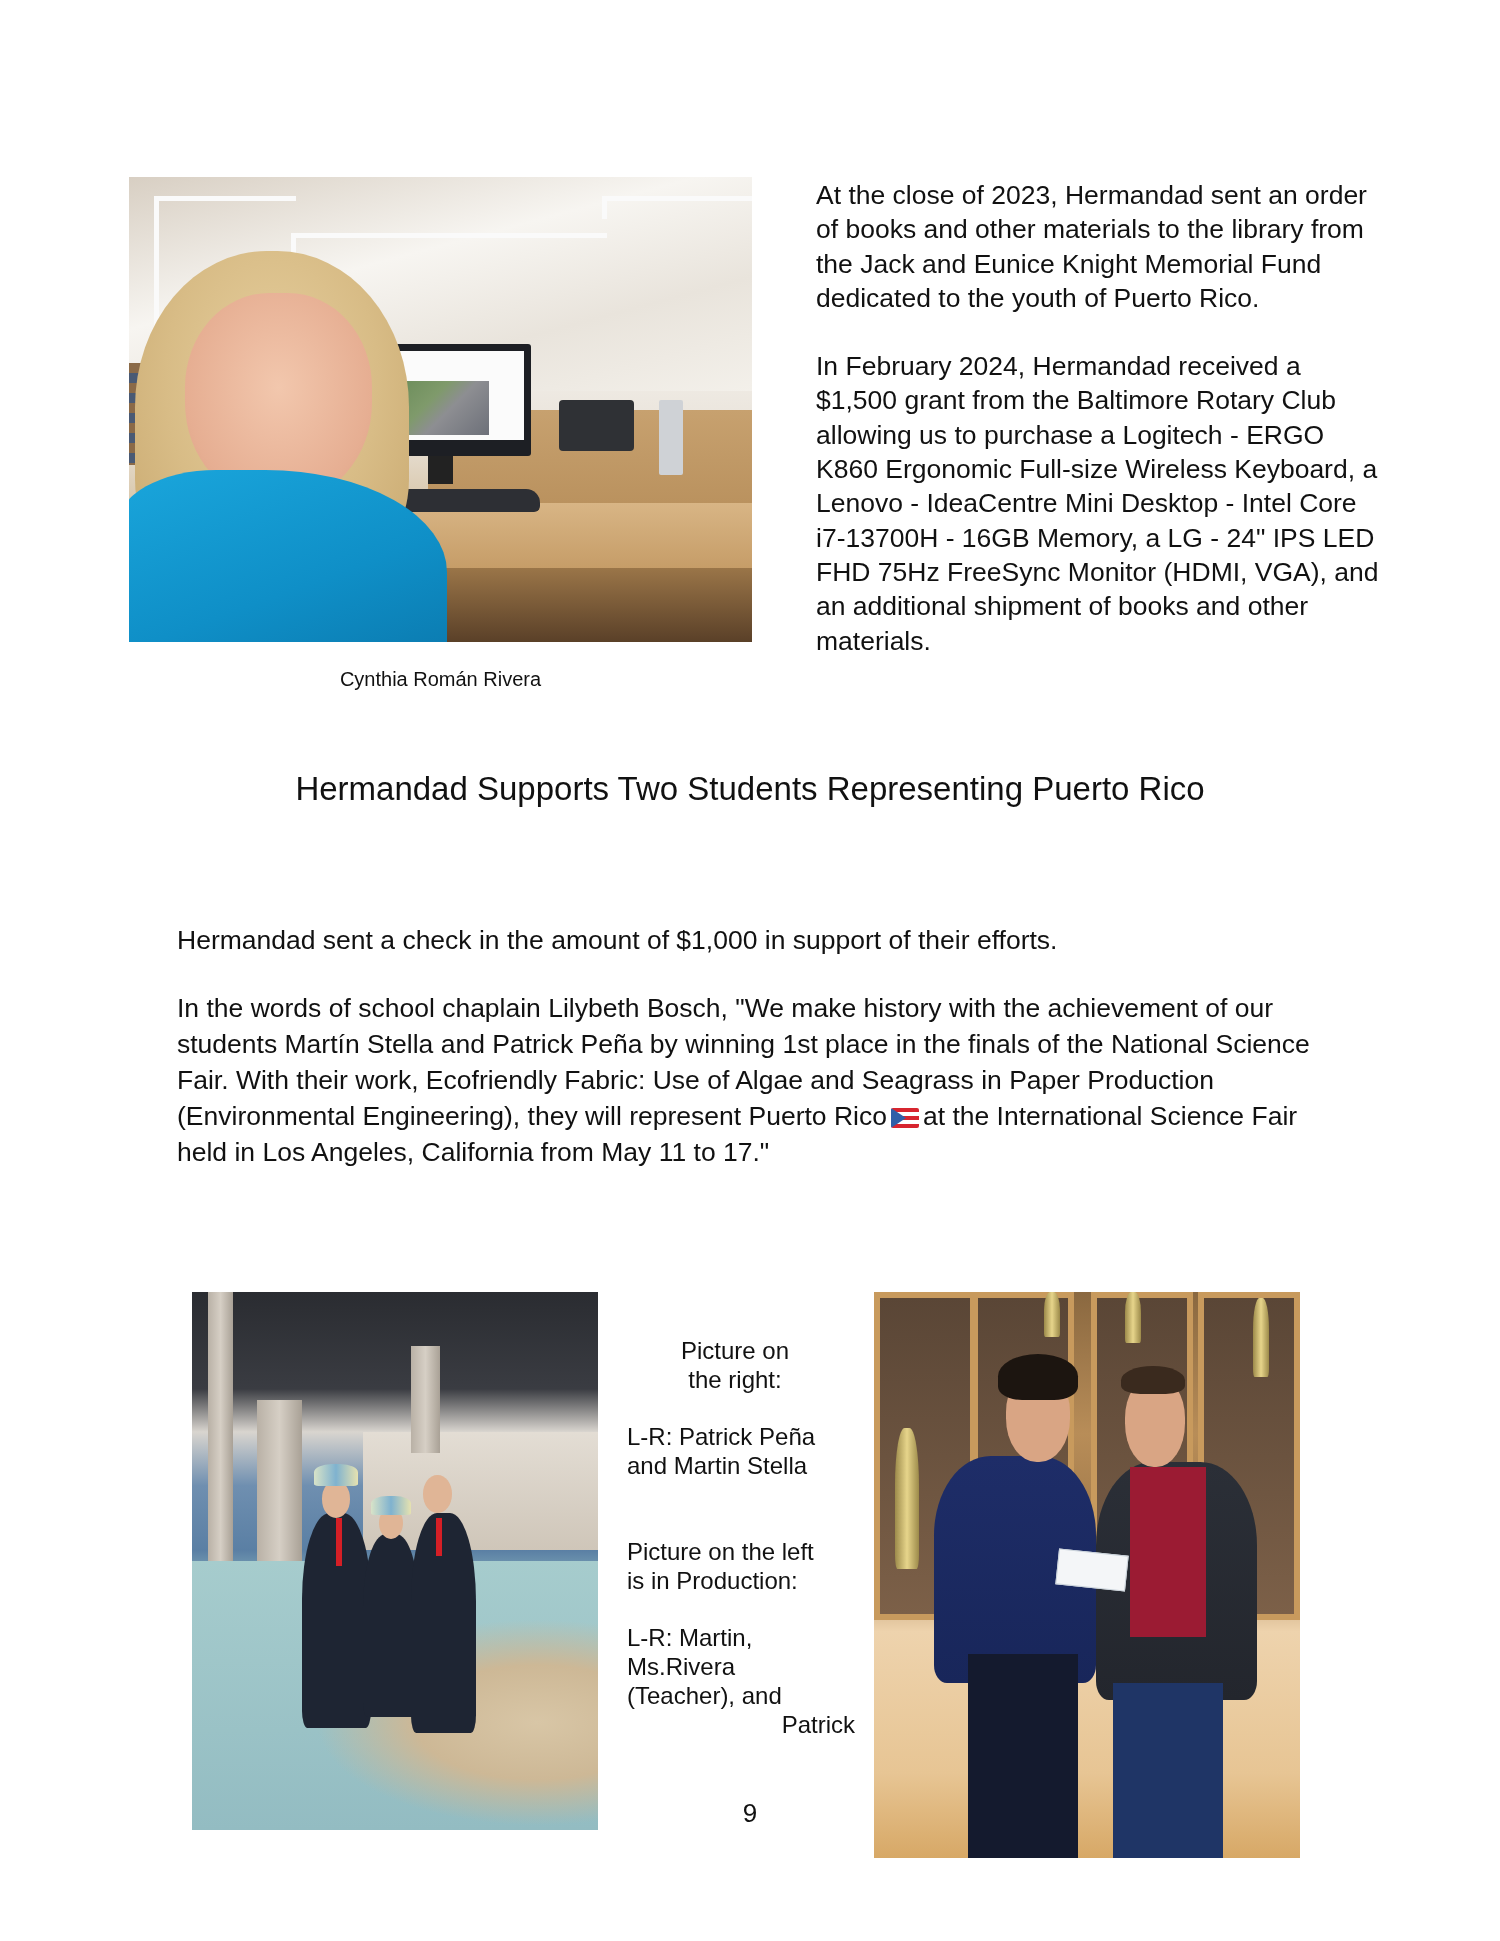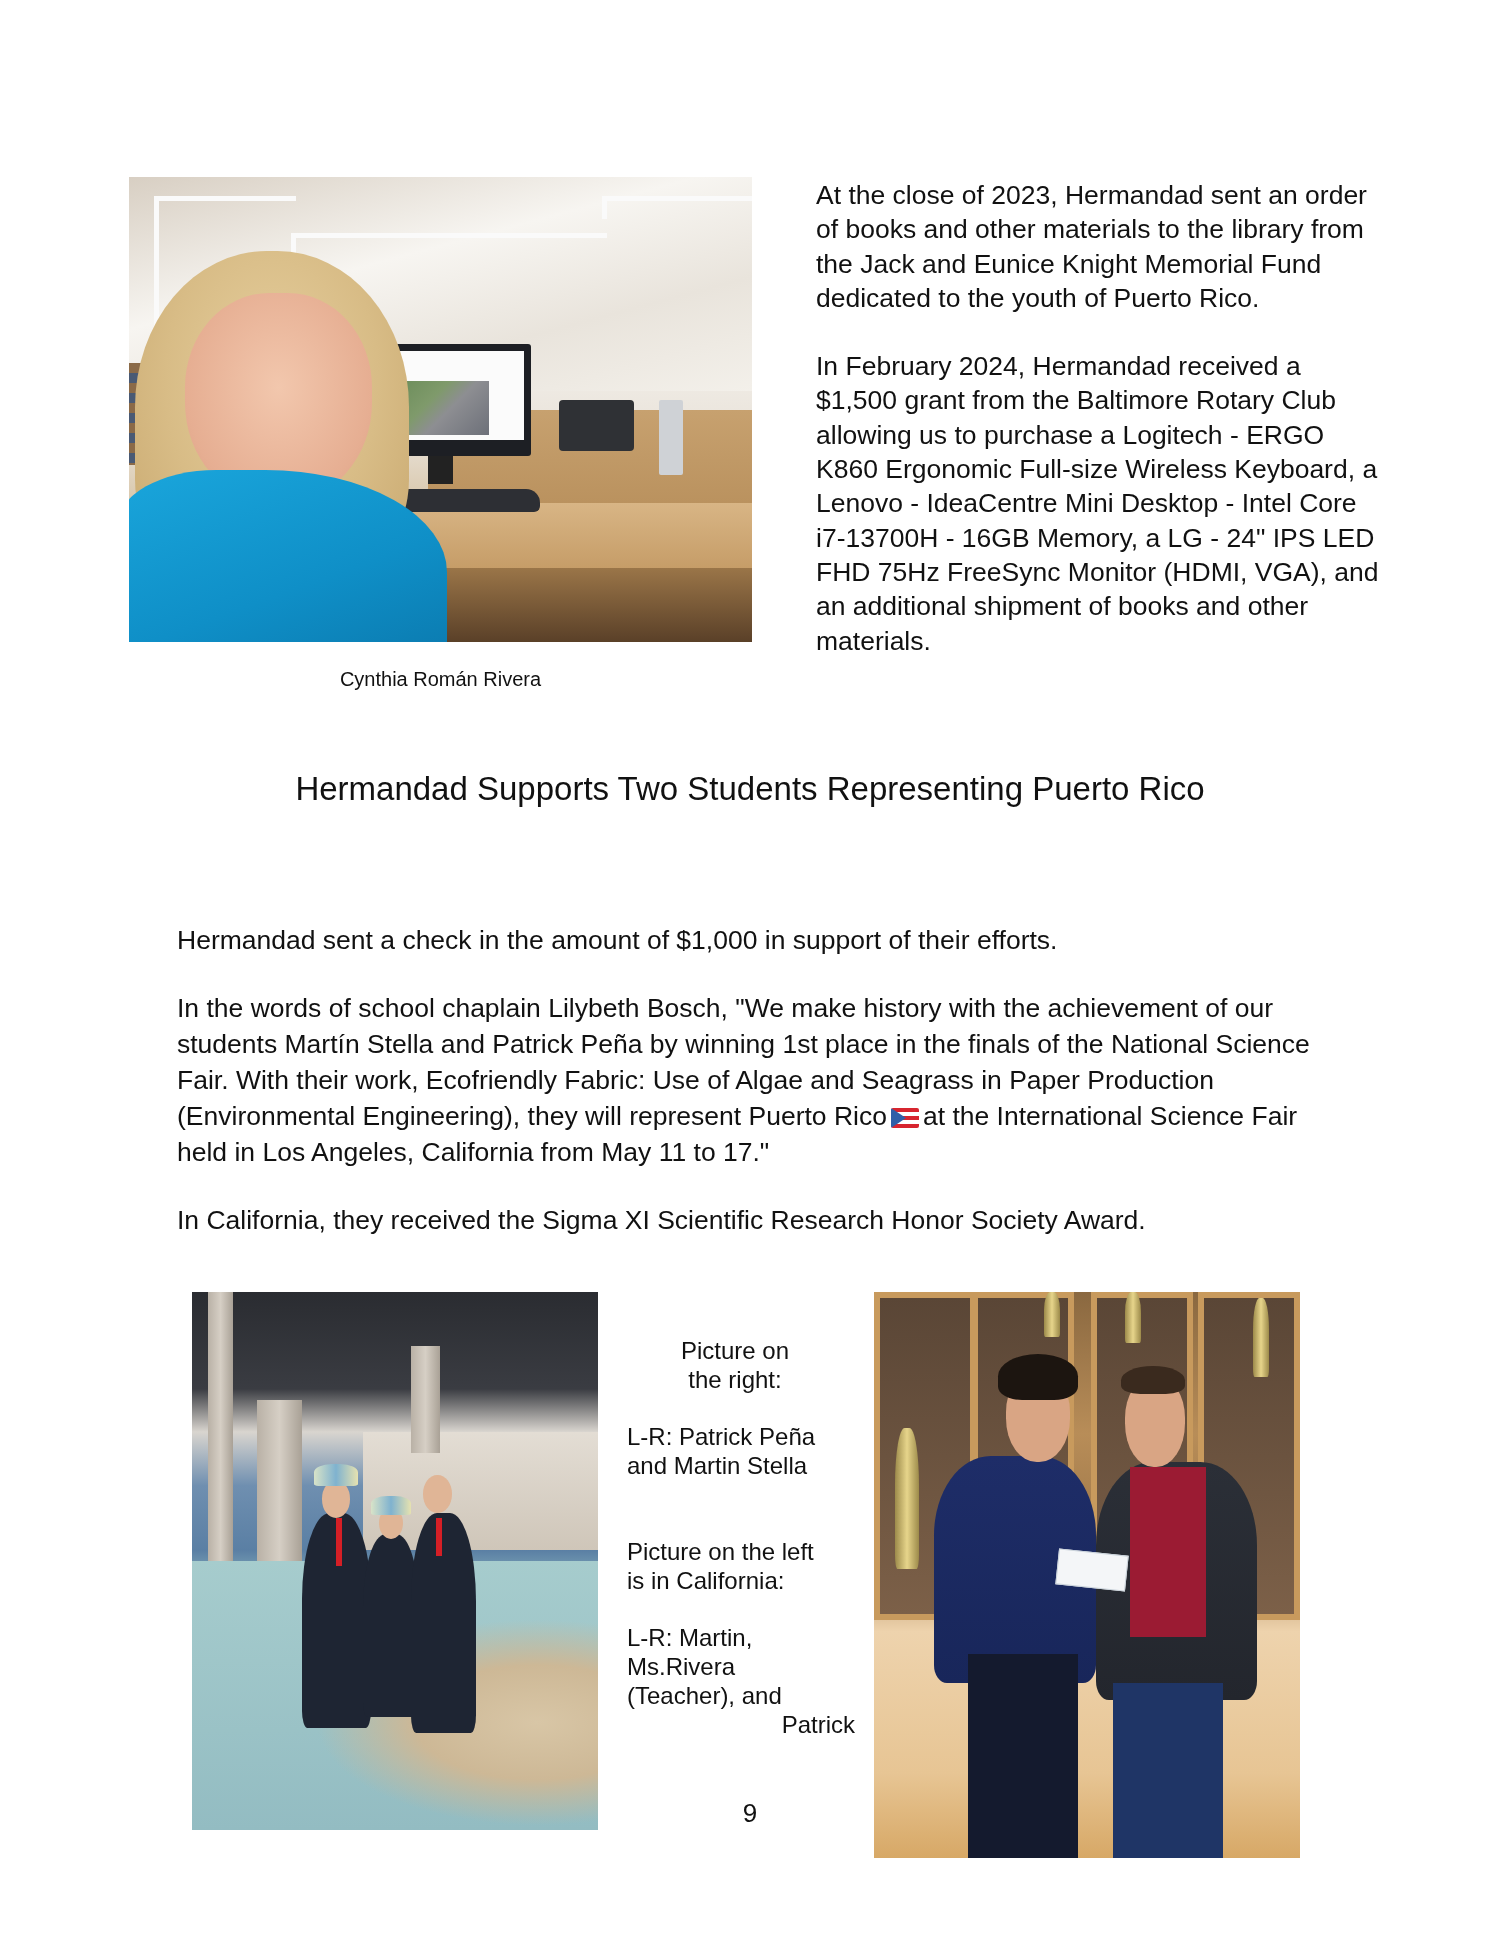--- a/index.html
+++ b/index.html
@@ -120,21 +120,20 @@
 
 <div class="abs" style="left:0; top:768px; width:1500px; text-align:center; font-size:33px; line-height:42px;">
   <div>Hermandad Supports Two Students Representing Puerto Rico</div>
 </div>
 
 <div class="para" style="left:177px; top:922px; width:1175px; line-height:36px;">
   <p>Hermandad sent a check in the amount of $1,000 in support of their efforts.</p>
   <p style="height:32px;"></p>
   <p><span>In the words of school chaplain Lilybeth Bosch,  "We make history with the achievement of our students Martín Stella and Patrick Peña by winning 1st place in the finals of the National Science Fair. With their work, Ecofriendly Fabric: Use of Algae and Seagrass in Paper Production (Environmental Engineering), they will represent Puerto Rico</span><span class="flag"></span><span>at the International Science Fair held in Los Angeles, California from May 11 to 17."</span></p>
   <p style="height:32px;"></p>
-  <p>In California, they received the Sigma XI Scientific Research Honor Society Award.</p>
 </div>
 
 <div id="photo2" class="photo">
   <div class="wall"></div>
   <div class="pillar" style="left:4%;top:0;width:6%;height:52%;"></div>
   <div class="pillar" style="left:16%;top:20%;width:11%;height:42%;"></div>
   <div class="pillar" style="left:54%;top:10%;width:7%;height:20%;"></div>
   <div class="floor"></div>
   <div class="person" style="left:27%;top:41%;width:17%;height:40%;"></div>
   <div class="person" style="left:42%;top:45%;width:14%;height:34%;"></div>
@@ -149,21 +148,21 @@
 </div>
 
 <div class="abs" style="left:615px; top:1336px; width:240px; font-size:24px; line-height:29px;">
   <div style="text-align:center;">Picture on</div>
   <div style="text-align:center;">the right:</div>
   <div style="height:28px;"></div>
   <div style="padding-left:12px;">L-R: Patrick Peña</div>
   <div style="padding-left:12px;">and Martin Stella</div>
   <div style="height:57px;"></div>
   <div style="padding-left:12px;">Picture on the left</div>
-  <div style="padding-left:12px;">is in California:</div>
+  <div style="padding-left:12px;">is in Production:</div>
   <div style="height:28px;"></div>
   <div style="padding-left:12px;">L-R: Martin,</div>
   <div style="padding-left:12px;">Ms.Rivera</div>
   <div style="padding-left:12px;">(Teacher), and</div>
   <div style="padding-left:12px;text-align:right;">Patrick</div>
 </div>
 
 <div class="abs" style="left:700px; top:1798px; width:100px; text-align:center; font-size:26px;">9</div>
 
 <div id="photo3" class="photo">

